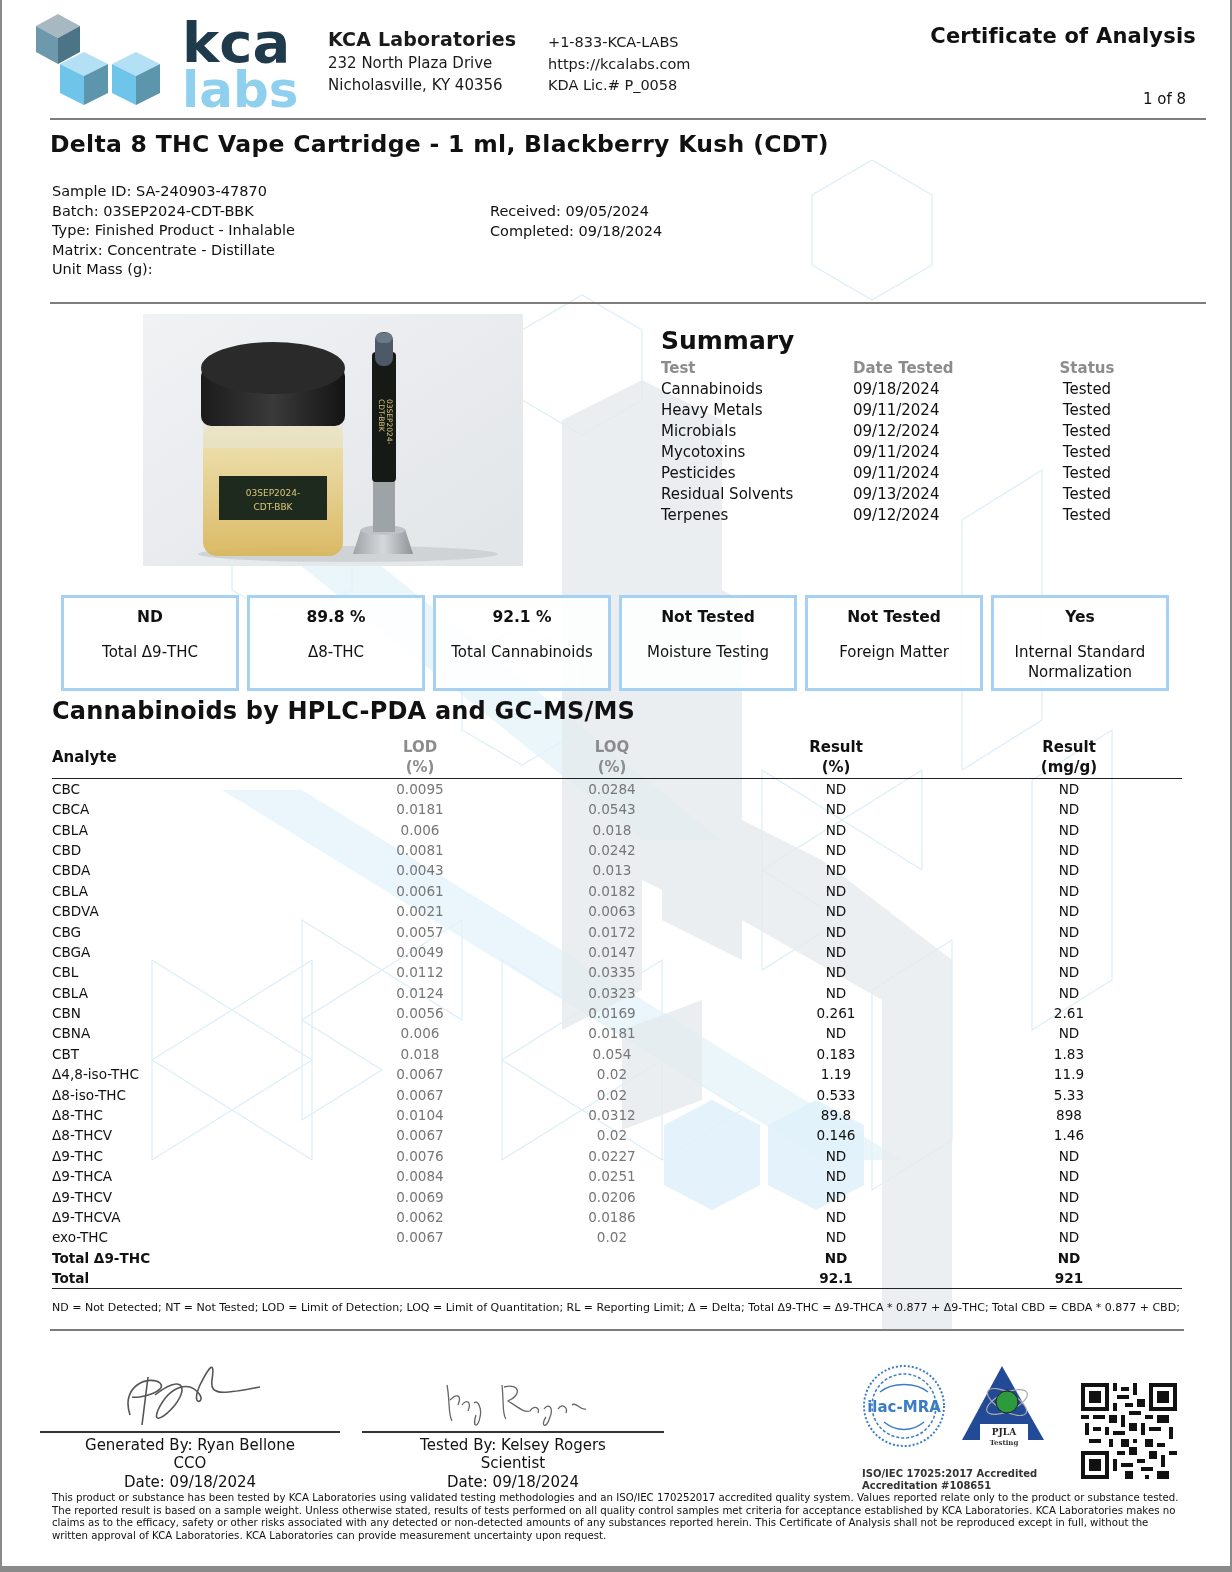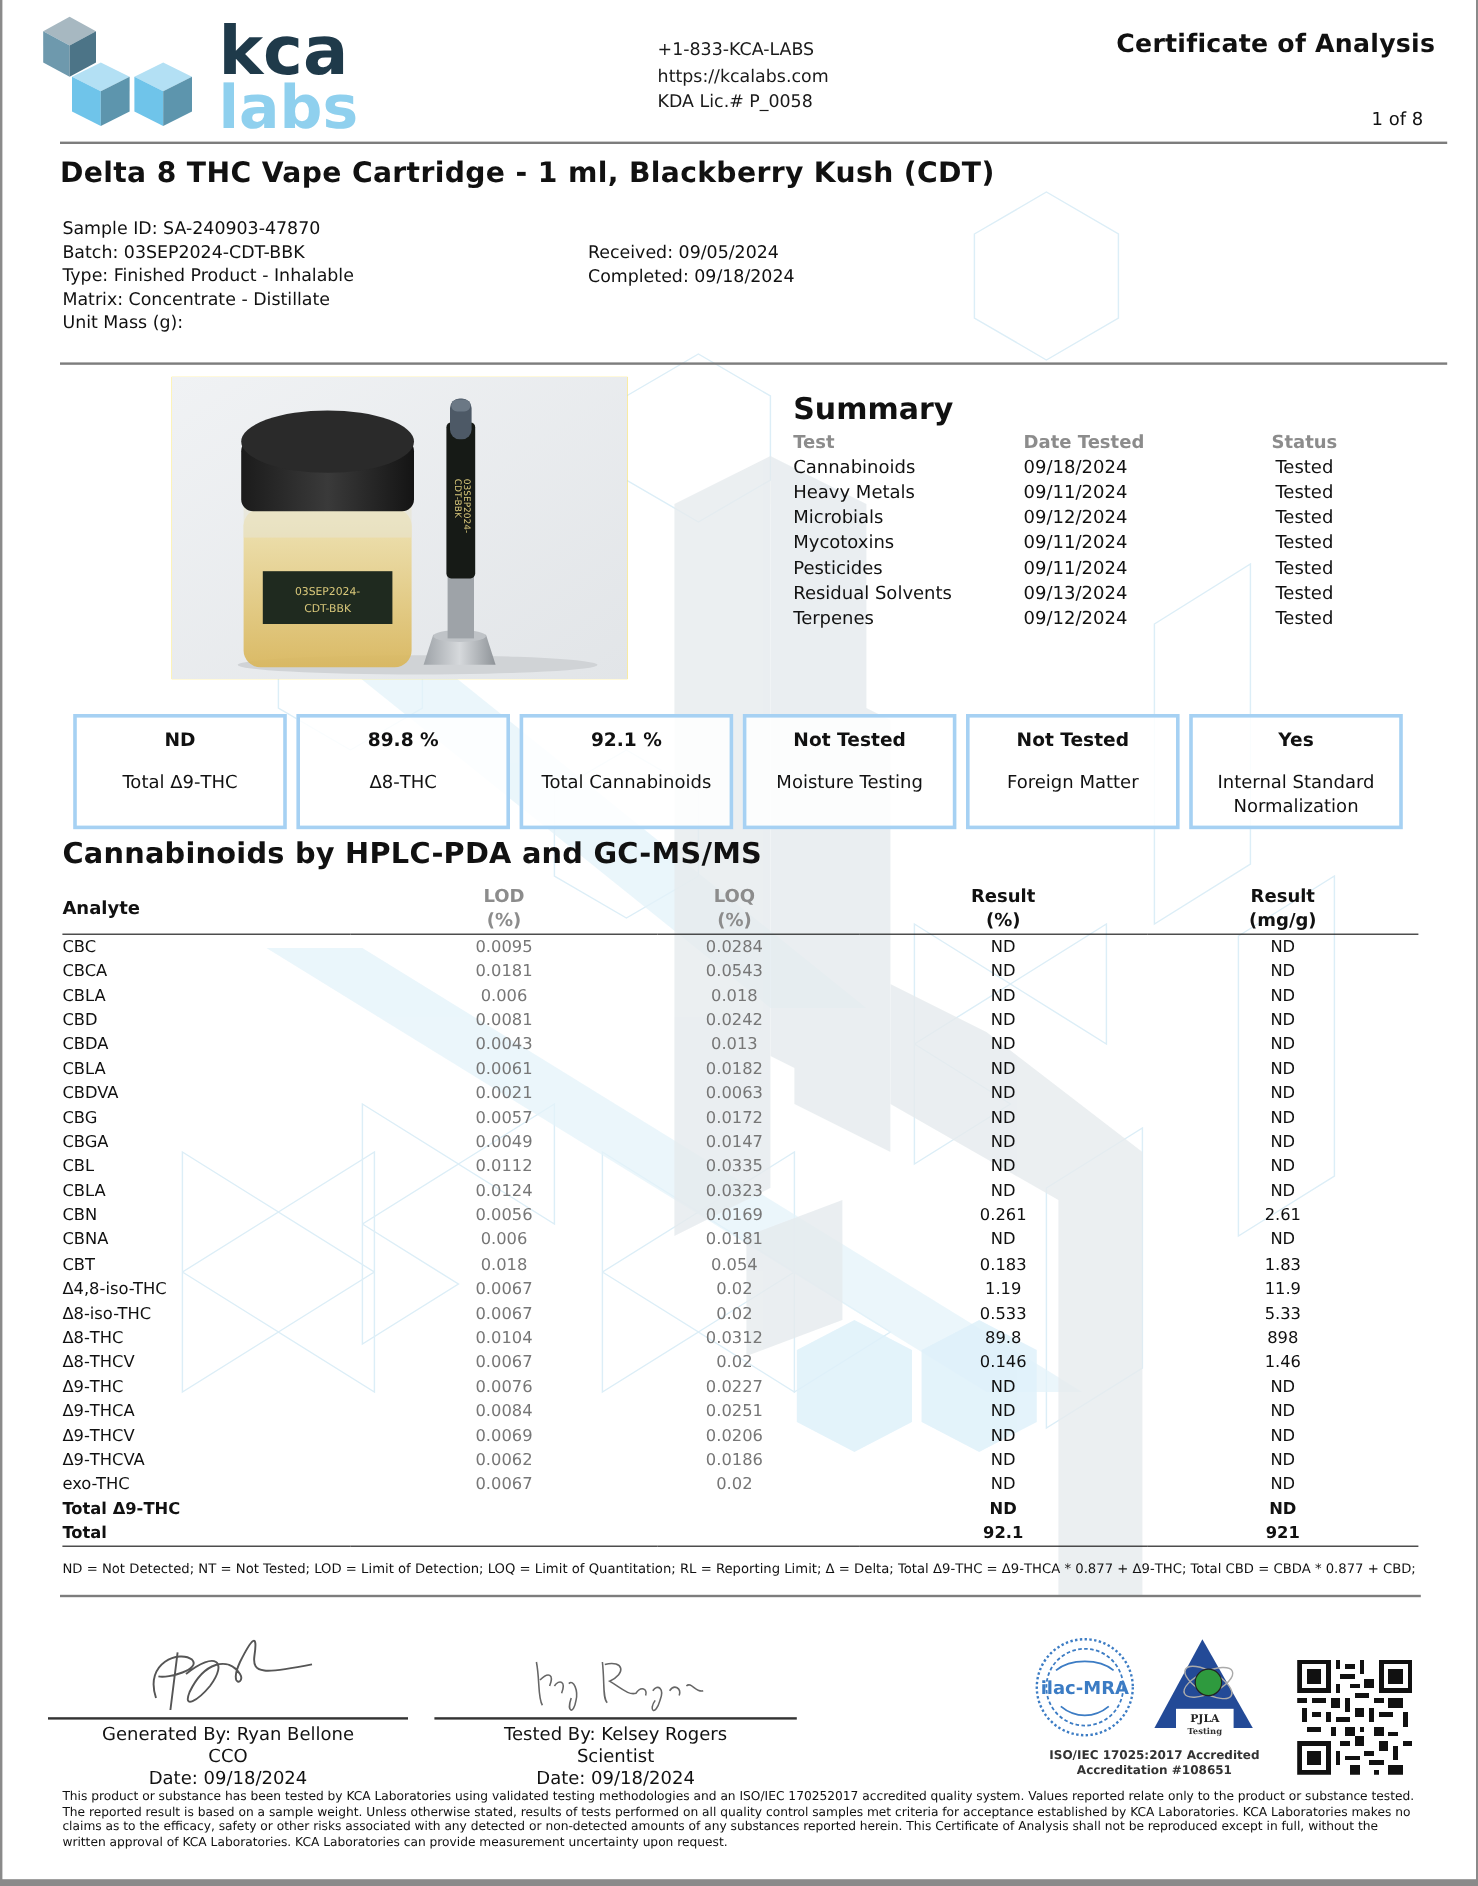--- a/index.html
+++ b/index.html
@@ -18,21 +18,21 @@
   .lab-info .lab-name { font-family: "DejaVu Sans", sans-serif; font-weight: bold; font-size: 19px; margin-bottom: 2px; letter-spacing: 0.2px; }
   .contact { left: 546px; top: 32px; font-size: 14.5px; line-height: 21.5px; color: #1a1a1a; }
   .coa-title { right: 34px; top: 24px; font-weight: bold; font-size: 21px; letter-spacing: 0.2px; }
   .page-num { right: 44px; top: 90px; font-size: 15px; }
   .hr { position: absolute; height: 2px; background: #7d7d7d; z-index: 1; }
 
   .product-title { left: 48px; top: 130px; font-weight: bold; font-size: 23.5px; letter-spacing: 0.3px; }
   .sample-info { left: 50px; top: 182px; font-size: 14.5px; line-height: 19.6px; }
   .dates-info { left: 488px; top: 202px; font-size: 14.5px; line-height: 19.6px; }
 
-  .photo { left: 141px; top: 314px; width: 380px; height: 252px; background: #fde047; overflow: hidden; }
+  .photo { left: 141px; top: 314px; width: 380px; height: 252px; background: #f0abfc; overflow: hidden; }
 
   .summary { left: 659px; top: 314px; width: 470px; margin-top: 12px; }
   .summary h2 { font-size: 25px; font-weight: bold; margin-bottom: 2px; }
   .summary table { border-collapse: collapse; width: 460px; font-size: 15px; }
   .summary th { text-align: left; color: #8c8c8c; font-weight: bold; font-size: 15px; padding: 0; height: 21px; }
   .summary td { padding: 0; height: 21.1px; }
   .summary .c1 { width: 192px; }
   .summary .c2 { width: 200px; }
   .summary .c3 { text-align: center; }
 
@@ -61,21 +61,21 @@
 
   .legend { left: 50px; top: 1301px; font-size: 11px; color: #111; }
 
   .sig { position: absolute; z-index: 1; text-align: center; font-size: 15px; line-height: 18.5px; }
   .sig .line { height: 1.5px; background: #333; margin-bottom: 3px; }
   .sig1 { left: 38px; top: 1355px; width: 300px; }
   .sig2 { left: 360px; top: 1355px; width: 302px; text-align: center; }
   .sig .sig-art { height: 76px; }
 
   .accred { left: 860px; top: 1362px; width: 200px; }
-  .accred-text { text-align: center; font-size: 10px; font-weight: bold; color: #333; line-height: 12px; margin-top: 2px; }
+  .accred-text { font-size: 10px; font-weight: bold; color: #333; line-height: 12px; margin-top: 12px; }
   .qr { left: 1079px; top: 1383px; width: 96px; height: 96px; }
 
   .disclaimer { left: 50px; top: 1492px; width: 1130px; font-size: 10.2px; line-height: 12.6px; color: #111; }
 </style>
 </head>
 <body>
 
 <div class="page">
 
   <svg class="bg-art" viewBox="0 0 1228 1566">
@@ -120,20 +120,25 @@
         <polygon points="50,68 74,56 74,85 50,97" fill="#5d95ad"></polygon>
         <polygon points="78,56 102,44 126,56 102,68" fill="#b3e0f4"></polygon>
         <polygon points="78,56 102,68 102,97 78,85" fill="#6fc4ea"></polygon>
         <polygon points="102,68 126,56 126,85 102,97" fill="#5d95ad"></polygon>
       </g>
       <text x="148" y="54" font-family="DejaVu Sans, sans-serif" font-weight="bold" font-size="56" fill="#1f3a4a">kca</text>
       <text x="148" y="99" font-family="DejaVu Sans, sans-serif" font-weight="bold" font-size="50" fill="#8fd0ee">labs</text>
     </svg>
   </div>
 
+  <div class="layer lab-info">
+    <div class="lab-name">KCA Laboratories</div>
+    <div>232 North Plaza Drive</div>
+    <div>Nicholasville, KY 40356</div>
+  </div>
 
   <div class="layer contact">
     <div>+1-833-KCA-LABS</div>
     <div>https://kcalabs.com</div>
     <div>KDA Lic.# P_0058</div>
   </div>
 
   <div class="layer coa-title">Certificate of Analysis</div>
   <div class="layer page-num">1 of 8</div>
 

